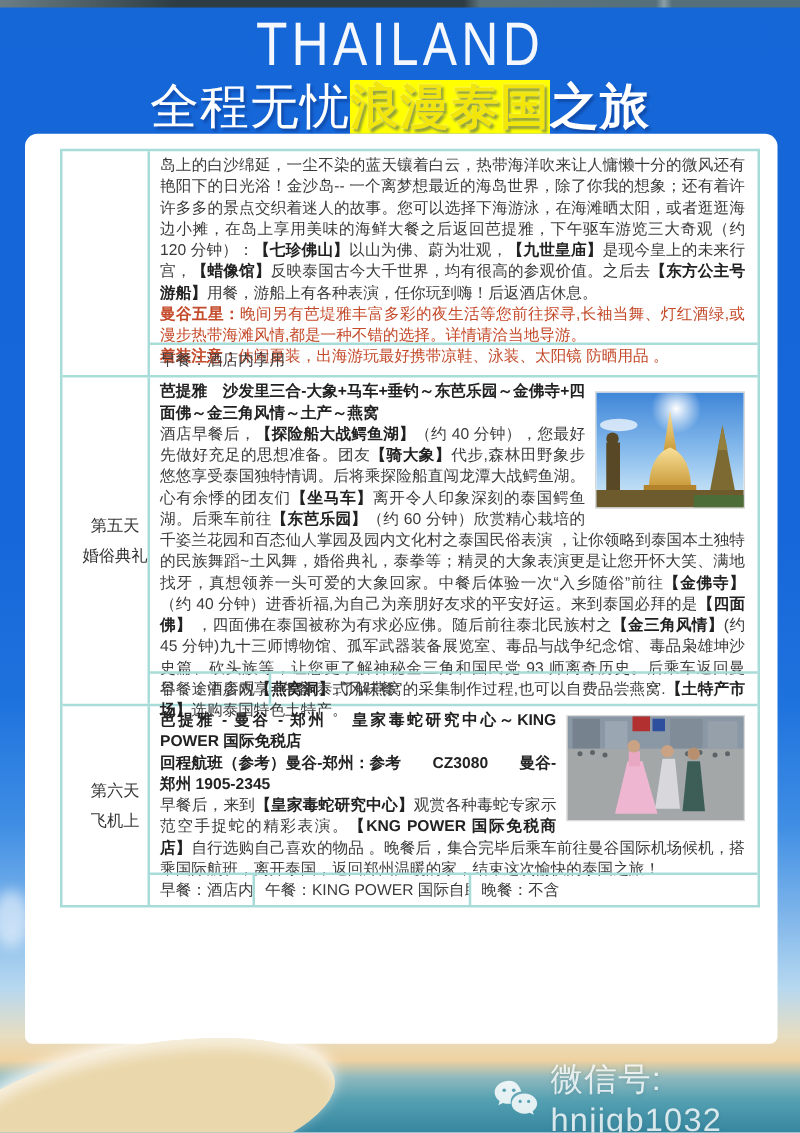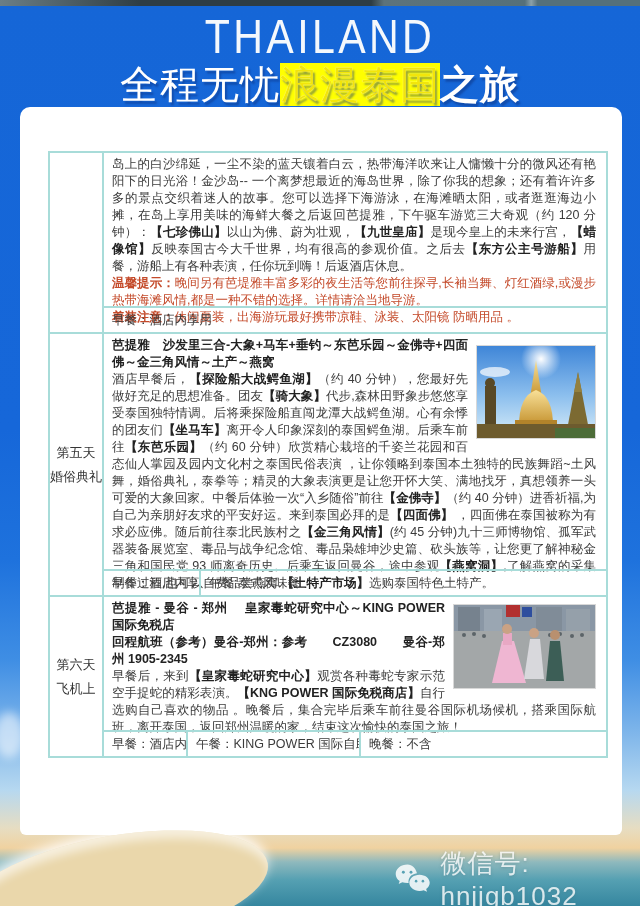--- a/index.html
+++ b/index.html
@@ -14,32 +14,32 @@
   .topstrip{position:absolute;left:0;top:0;width:640px;height:6px;
     background:linear-gradient(90deg,#6b7e85 0%,#2e3d44 22%,#2e3d44 58%,#5d737b 60%,#55707a 82%,#8ba0a8 83%,#55707a 84%,#55707a 100%);}
   
   .ten{position:absolute;left:0;top:8px;width:640px;text-align:center;
     color:#f4f8fc;font-size:49px;letter-spacing:4px;transform:scaleX(.84);
     font-weight:400;}
   .tcn{position:absolute;left:0;top:58px;width:640px;text-align:center;
     font-size:39px;white-space:nowrap;letter-spacing:1px;
     text-shadow:2px 3px 2px rgba(10,45,120,.45);}
   .tcn .pre{color:#ffffff;font-weight:500;}
-  .tcn .hl{color:#f2e50a;font-weight:normal;text-shadow:2px 3px 2px rgba(10,45,120,.45),0 0 1px #fff;}
+  .tcn .hl{color:#f2e50a;font-weight:bold;text-shadow:2px 3px 2px rgba(10,45,120,.45),0 0 1px #fff;}
   .tcn .suf{color:#ffffff;font-weight:bold;}
   
   .panel{position:absolute;left:20px;top:107px;width:602px;height:728px;
     background:#ffffff;border-radius:10px 10px 6px 6px;}
   .itable{position:absolute;left:28px;top:12px;width:560px;
-    border:2px solid #a8dcd9;box-sizing:border-box;background:#fff;margin-top:32px;}
+    border:2px solid #a8dcd9;box-sizing:border-box;background:#fff;}
   .irow{display:flex;border-bottom:2px solid #a8dcd9;}
   .irow:last-child{border-bottom:none;}
   .daycell{flex:0 0 52px;width:52px;border-right:2px solid #a8dcd9;
     display:flex;flex-direction:column;justify-content:center;align-items:center;
-    gap:6px;font-size:13px;color:#353535;text-align:center;}
+    gap:6px;font-size:13px;color:#353535;text-align:center;padding-left:16px;}
   .rbody{flex:1;min-width:0;display:flex;flex-direction:column;}
   .content{padding:3px 10px 0 8px;font-size:12.5px;line-height:17px;
     color:#3b3b3b;text-align:justify;}
   .content p{margin:0;}
   .r1 .content{height:150px;}
   .r2 .content{height:232px;}
   .r3 .content{height:130px;}
   .meals{display:flex;border-top:2px solid #a8dcd9;font-size:12.5px;color:#3b3b3b;}
   .meal{padding:4px 4px 3px 8px;box-sizing:border-box;border-left:2px solid #a8dcd9;white-space:nowrap;overflow:hidden;}
   .meal:first-child{border-left:none;}
@@ -75,21 +75,21 @@
     <div class="itable">
 
       <section class="irow r1">
         <div class="daycell">
           <div></div>
           <div></div>
         </div>
         <div class="rbody">
           <div class="content">
             <p><span>岛上的白沙绵延，一尘不染的蓝天镶着白云，热带海洋吹来让人慵懒十分的微风还有艳阳下的日光浴！金沙岛-- 一个离梦想最近的海岛世界，除了你我的想象；还有着许许多多的景点交织着迷人的故事。您可以选择下海游泳，在海滩晒太阳，或者逛逛海边小摊，在岛上享用美味的海鲜大餐之后返回芭提雅，下午驱车游览三大奇观（约 120 分钟）：</span><span class="b">【七珍佛山】</span><span>以山为佛、蔚为壮观，</span><span class="b">【九世皇庙】</span><span>是现今皇上的未来行宫，</span><span class="b">【蜡像馆】</span><span>反映泰国古今大千世界，均有很高的参观价值。之后去</span><span class="b">【东方公主号游船】</span><span>用餐，游船上有各种表演，任你玩到嗨！后返酒店休息。</span></p>
-            <p><span class="br">温馨提示：</span><span class="r">晚间另有芭堤雅丰富多彩的夜生活等您前往探寻,长袖当舞、灯红酒绿,或漫步热带海滩风情,都是一种不错的选择。详情请洽当地导游。</span></p>
+            <p><span class="br">曼谷五星：</span><span class="r">晚间另有芭堤雅丰富多彩的夜生活等您前往探寻,长袖当舞、灯红酒绿,或漫步热带海滩风情,都是一种不错的选择。详情请洽当地导游。</span></p>
             <p><span class="br">着装注意：</span><span class="r">休闲夏装，出海游玩最好携带凉鞋、泳装、太阳镜 防晒用品 。</span></p>
           </div>
           <div class="meals">
             <div class="meal" style="flex:0 0 131px"><span>早餐：酒店内享用</span></div>
           </div>
         </div>
       </section>
 
       <section class="irow r2">
         <div class="daycell">

